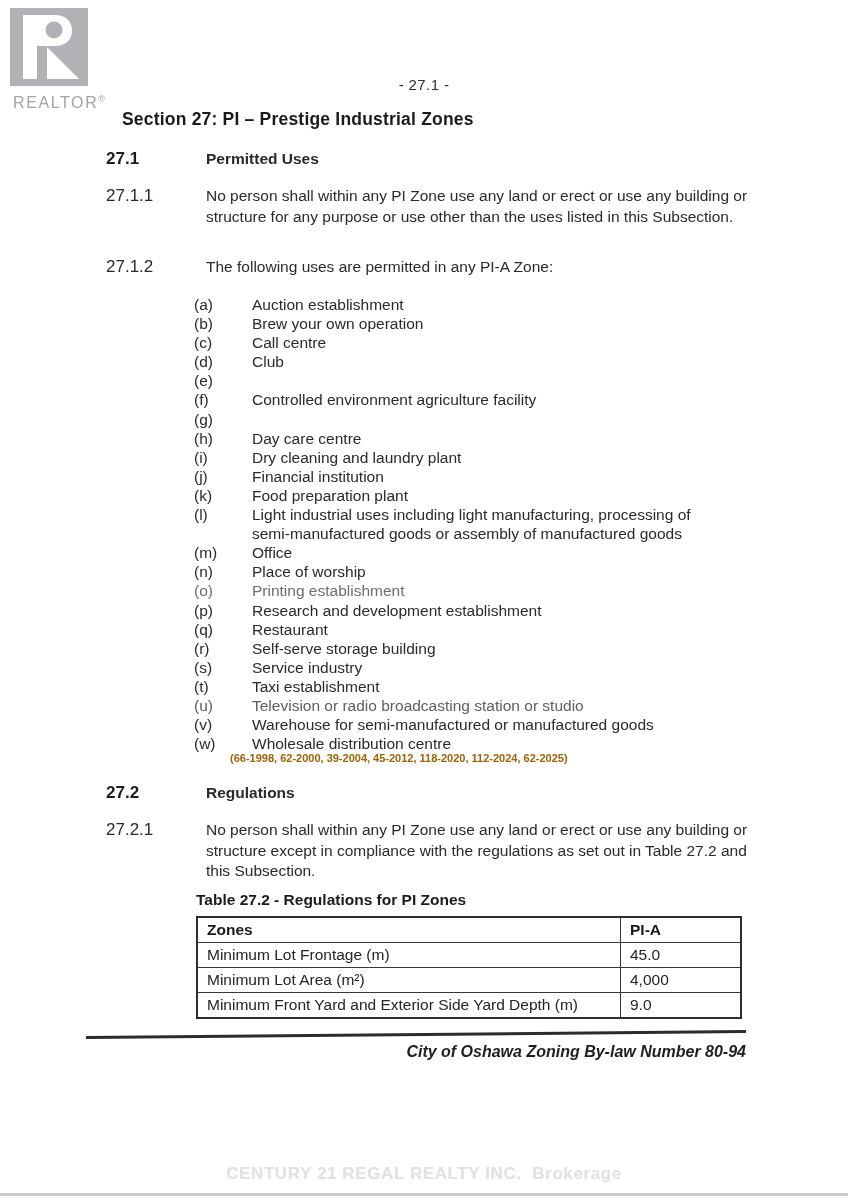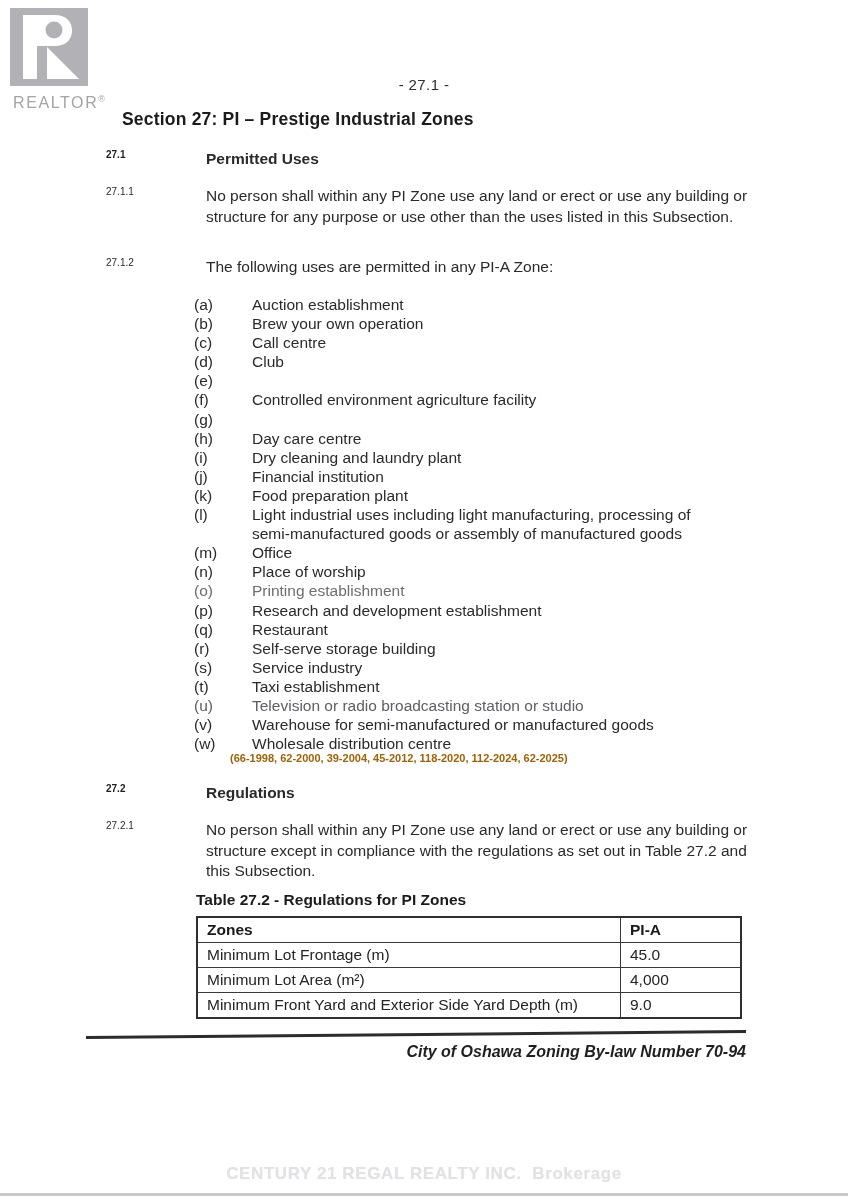--- a/index.html
+++ b/index.html
@@ -13,21 +13,21 @@
   
   #logo{left:10px;top:8px;width:110px;height:112px;}
   #logo-label{position:absolute;left:3px;top:86px;font-size:16px;letter-spacing:1.6px;color:#a4a4a9;}
   #logo-label .regmark{font-size:9px;vertical-align:super;letter-spacing:0;}
 
   
   #page-number{left:0;top:76px;width:100%;text-align:center;font-size:15px;color:#2e2e2e;letter-spacing:0.4px;}
   #section-title{left:122px;top:109px;font-size:17.5px;font-weight:bold;color:#1b1b1b;letter-spacing:0.2px;}
 
   
-  .num{left:106px;font-size:10px;color:#2a2a2a;}
+  .num{left:106px;font-size:17px;color:#2a2a2a;}
   .bold{font-weight:bold;color:#1d1d1d;}
   .body-col{left:206px;font-size:15.5px;line-height:20.5px;width:552px;color:#2a2a2a;}
   #c271-num,#c271-title{top:149px;}
   #c2711-num,#c2711-text{top:186px;}
   #c2712-num,#c2712-text{top:257px;}
   #c272-num,#c272-title{top:783px;}
   #c2721-num,#c2721-text{top:820px;}
 
   
   #uses{left:194px;top:295px;width:560px;}
@@ -198,16 +198,16 @@
         <td>4,000</td>
       </tr>
       <tr>
         <td>Minimum Front Yard and Exterior Side Yard Depth (m)</td>
         <td>9.0</td>
       </tr>
     </tbody>
 </table>
 
 <div class="abs" id="footer-line"></div>
-<div class="abs" id="footer-text">City of Oshawa Zoning By-law Number 70-94</div>
+<div class="abs" id="footer-text">City of Oshawa Zoning By-law Number 80-94</div>
 
 <div class="abs" id="watermark">CENTURY 21 REGAL REALTY INC.  Brokerage</div>
 <div class="abs" id="bottom-line"></div>
 
 </body></html>

